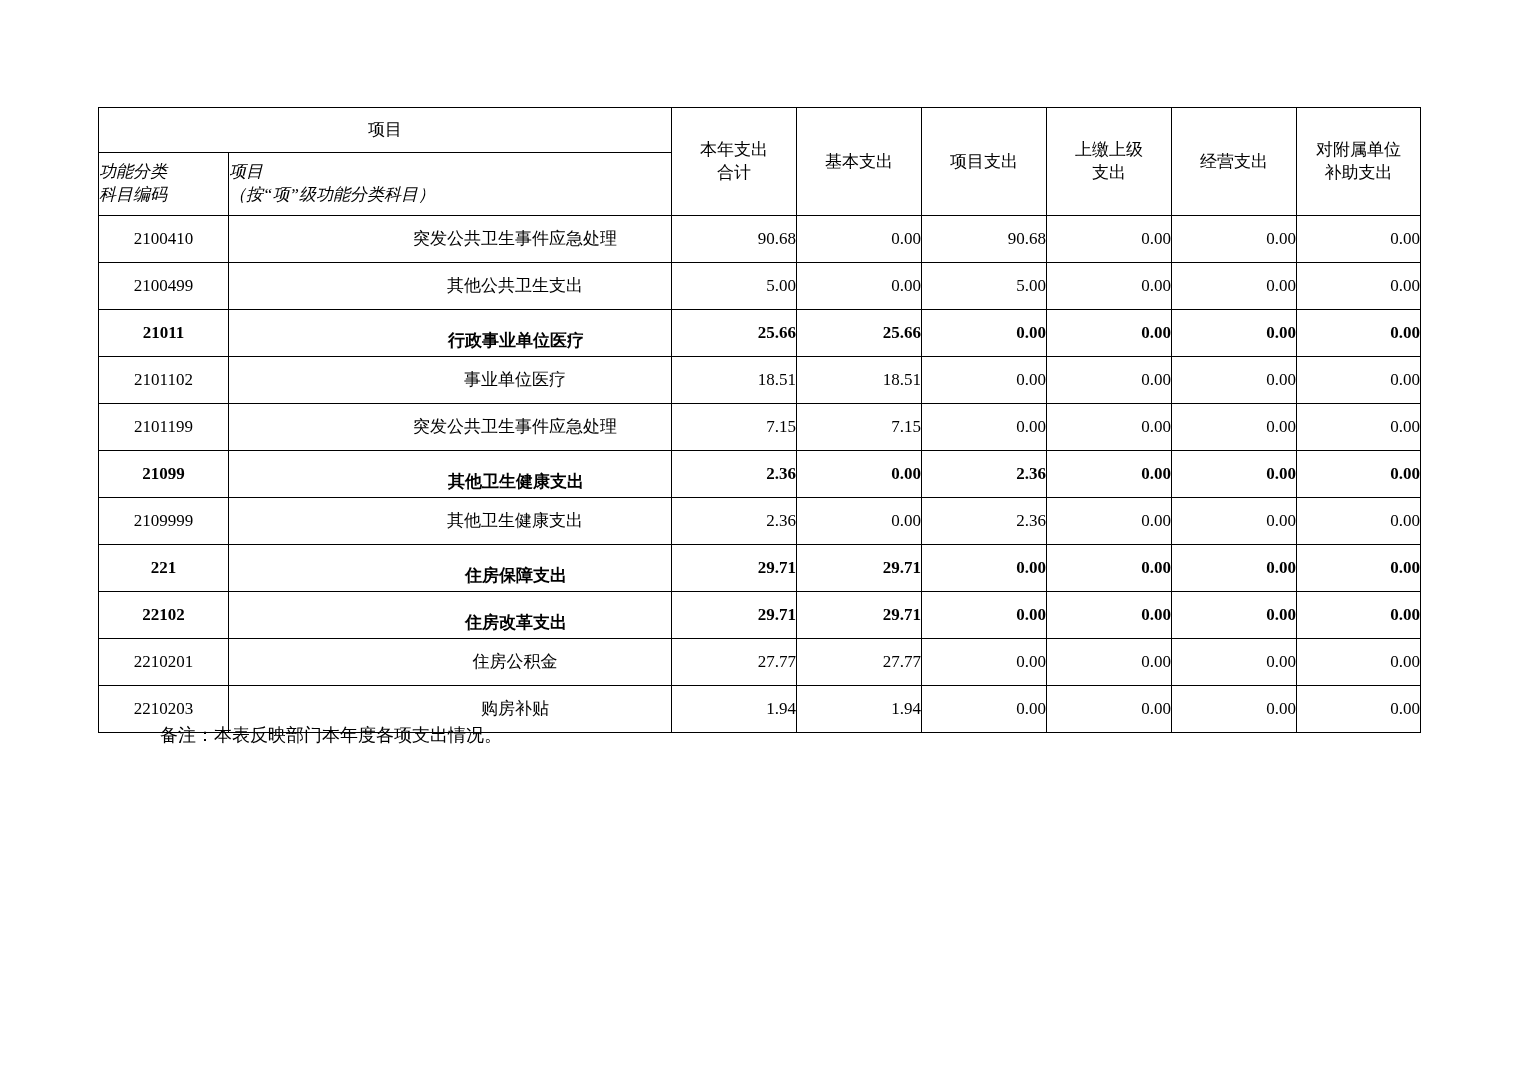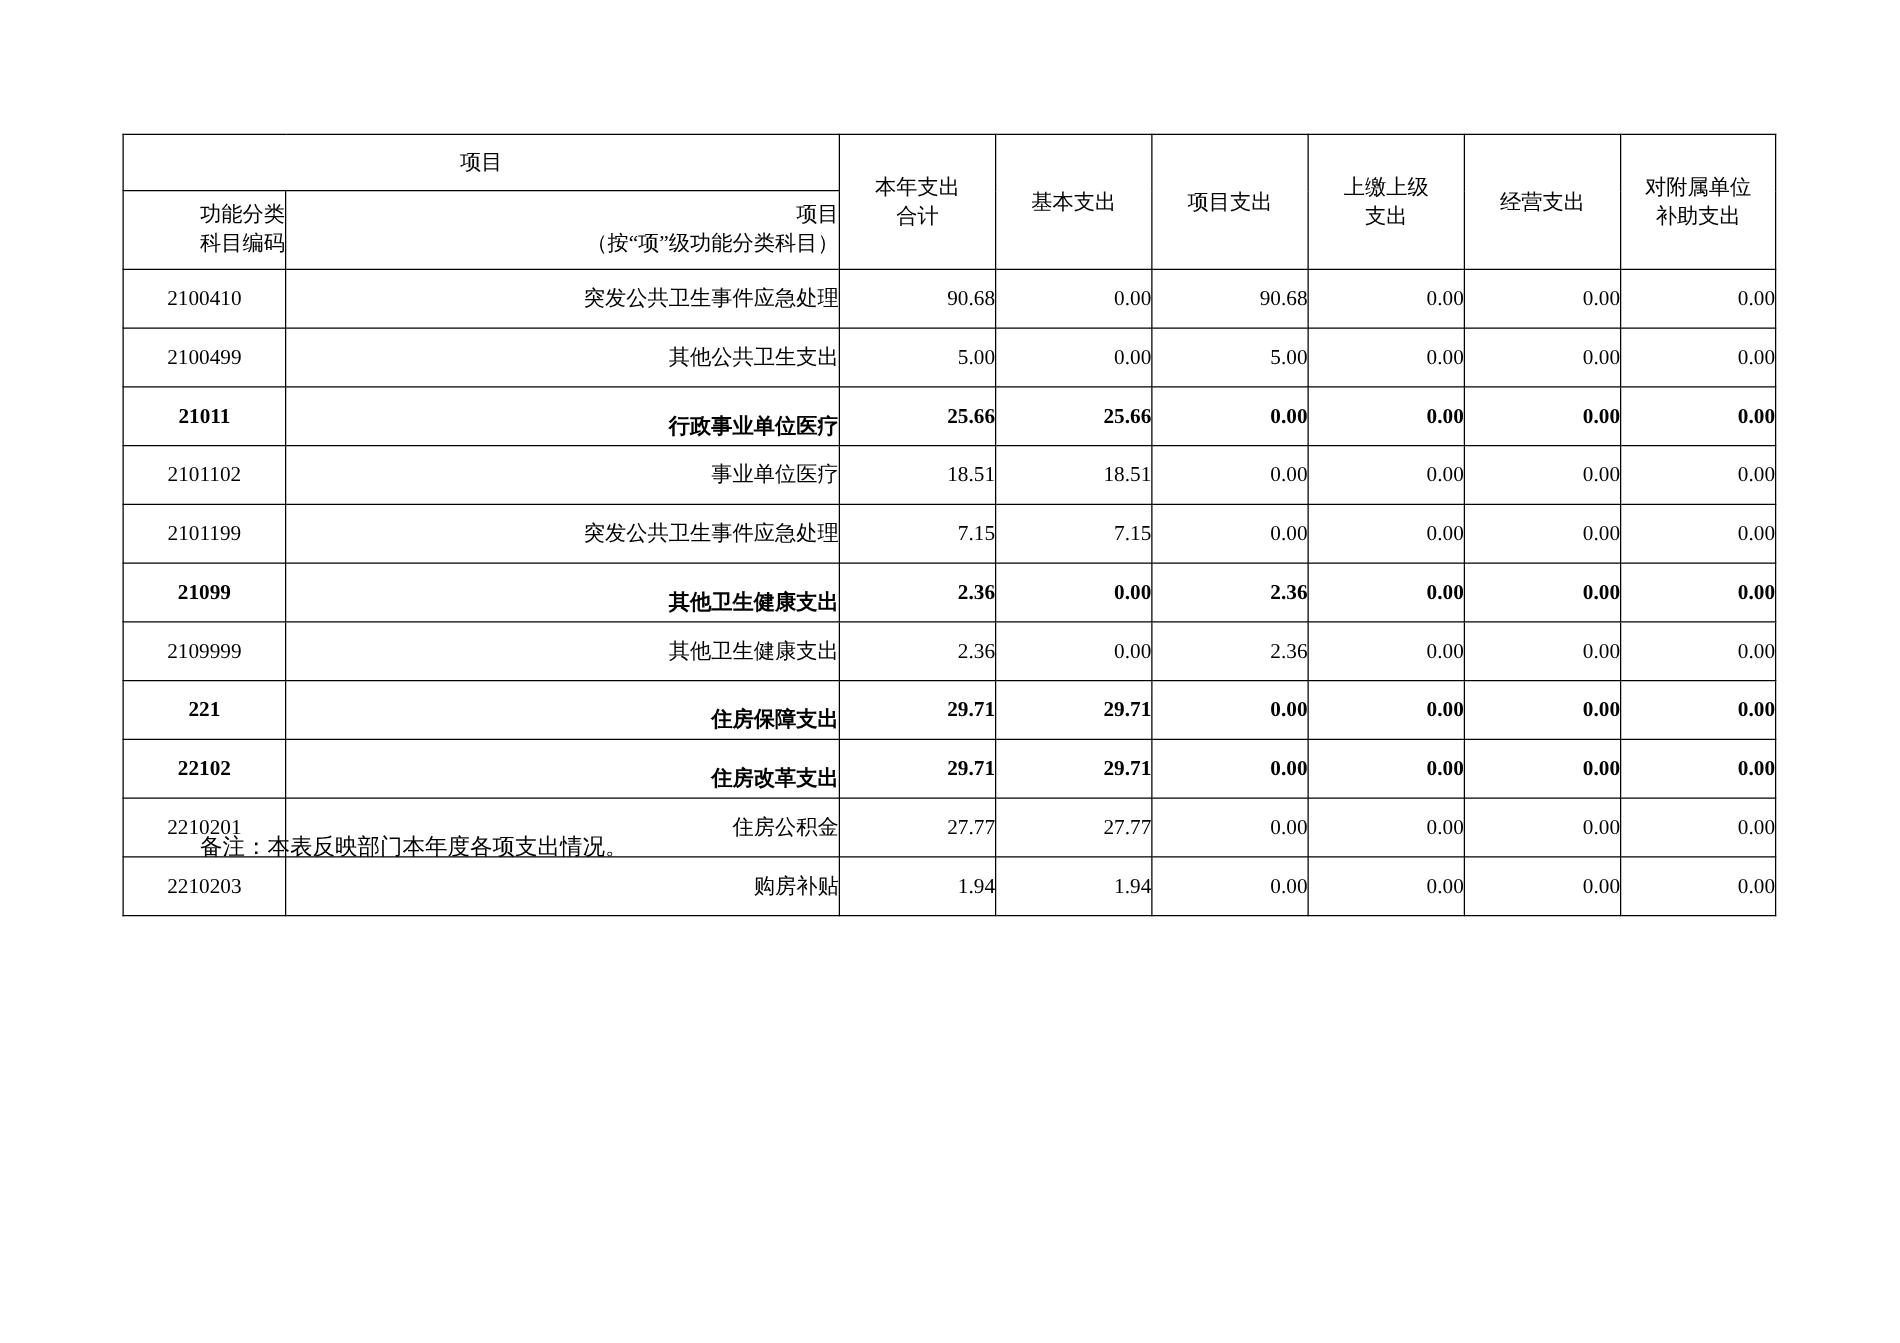--- a/index.html
+++ b/index.html
@@ -50,57 +50,58 @@
   col.c-oper   { width: 125px; }
   col.c-sub    { width: 124px; }
 
   .hdr-top {
     height: 44px;
     text-align: center;
     font-size: 18px;
   }
   .hdr-sub {
     height: 62px;
-    text-align: right;
-    font-size: 17px;
+    text-align: left;
+    font-size: 17px;
+    font-style: italic;
   }
   .hdr-two-line {
     display: block;
     line-height: 1.35;
   }
   .hdr-right {
     text-align: center;
     font-size: 18px;
   }
   td.code {
     text-align: center;
     padding-left: 12px;
     height: 46px;
     font-size: 17px;
   }
   td.name {
-    text-align: right;
+    text-align: center;
     height: 46px;
     font-size: 17px;
   }
   td.name .ind1 { padding-left: 130px; display: inline-block; }
   td.name .ind0 { padding-left: 132px; display: inline-block; margin-top: 16px; }
   td.num {
     text-align: right;
     padding-right: 12px;
     height: 46px;
     font-size: 17px;
   }
   tr.bold td {
     font-weight: bold;
   }
   .note {
     position: absolute;
     left: 160px;
-    top: 665px;
+    top: 723px;
     font-size: 18px;
     font-family: "Liberation Serif", "DejaVu Serif", serif;
     text-align: right;
   }
 </style>
 </head>
 <body>
 
 <div class="page">
 

